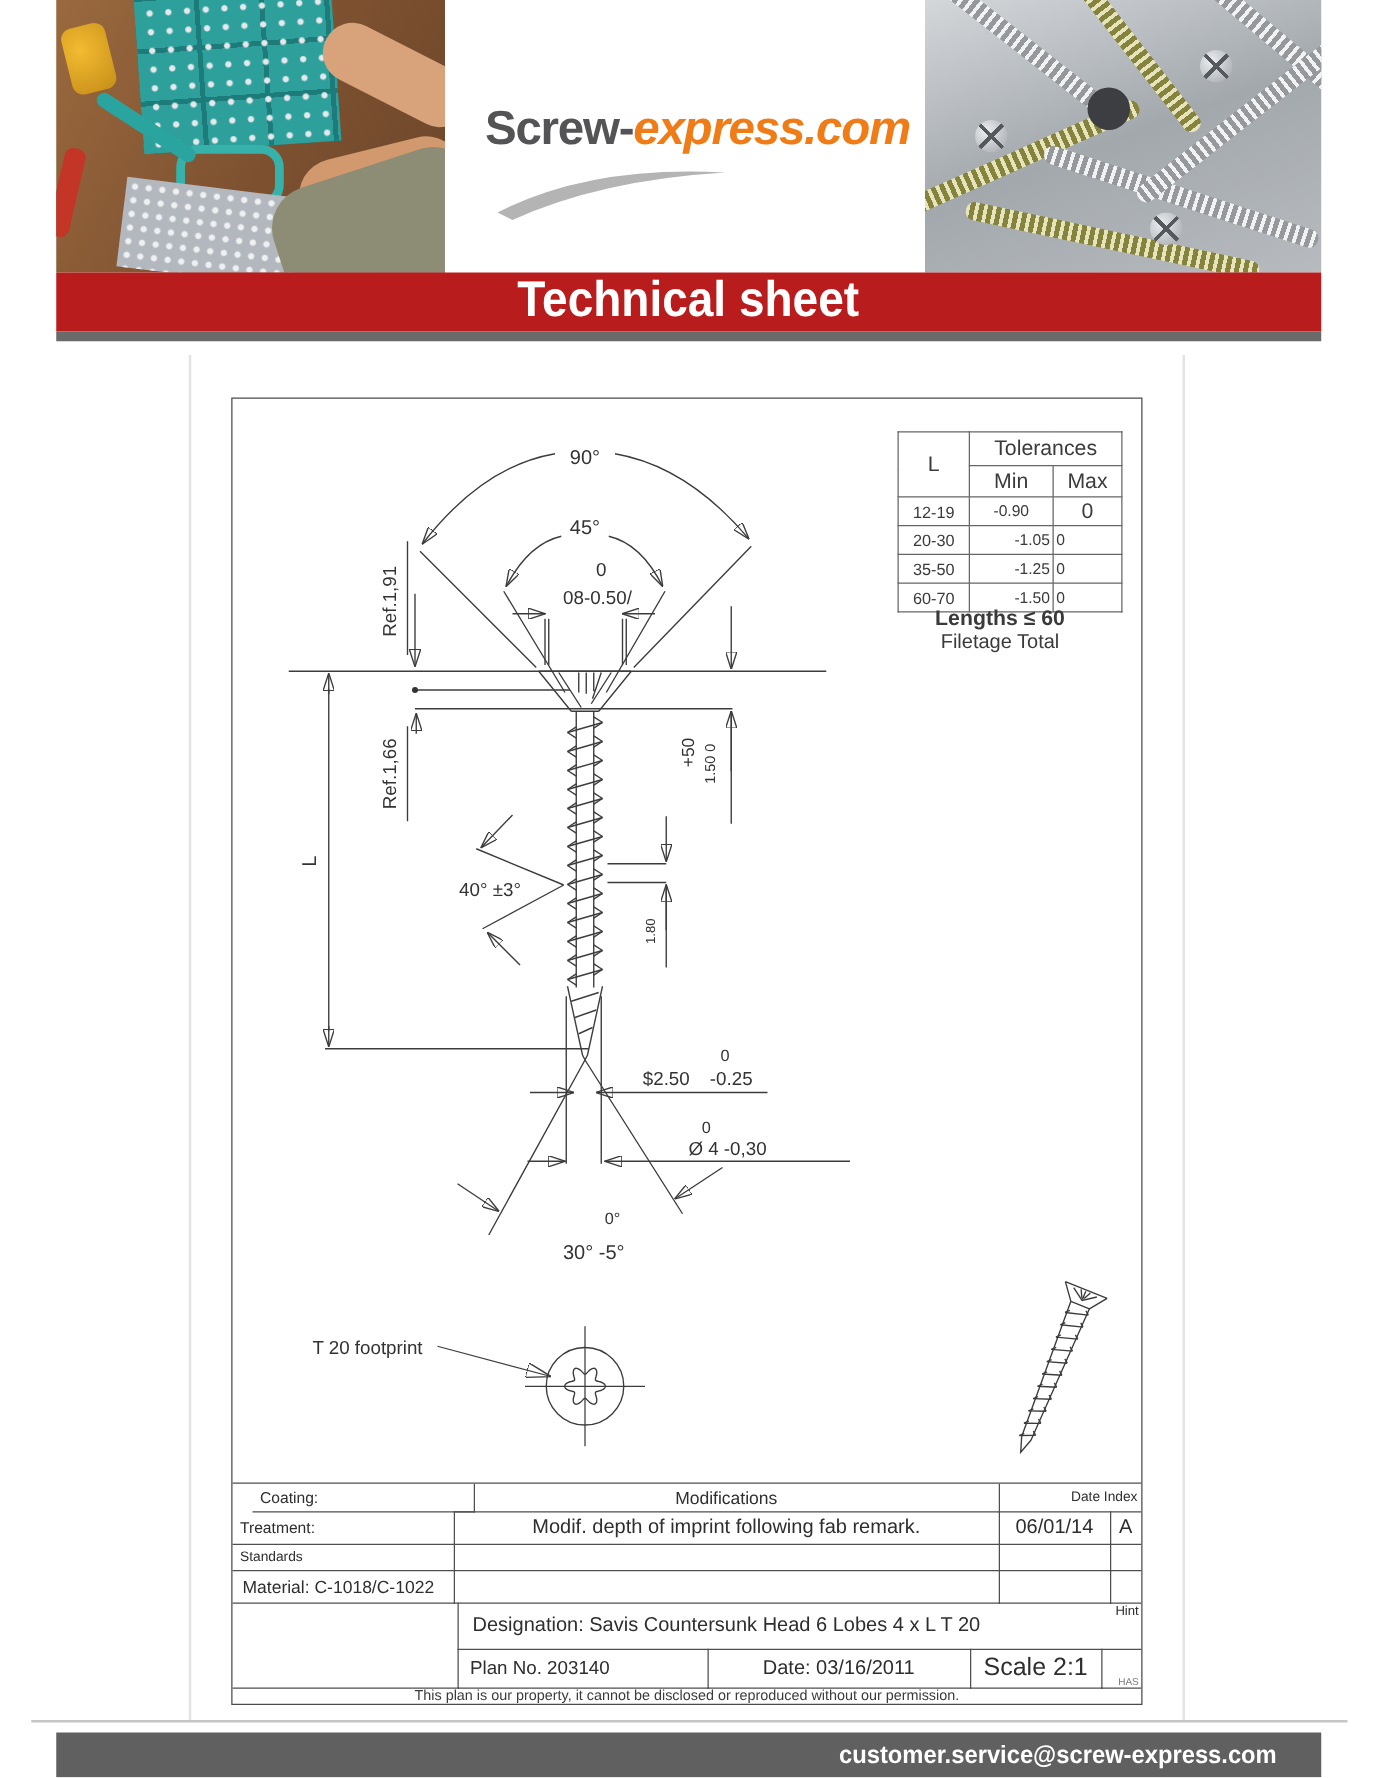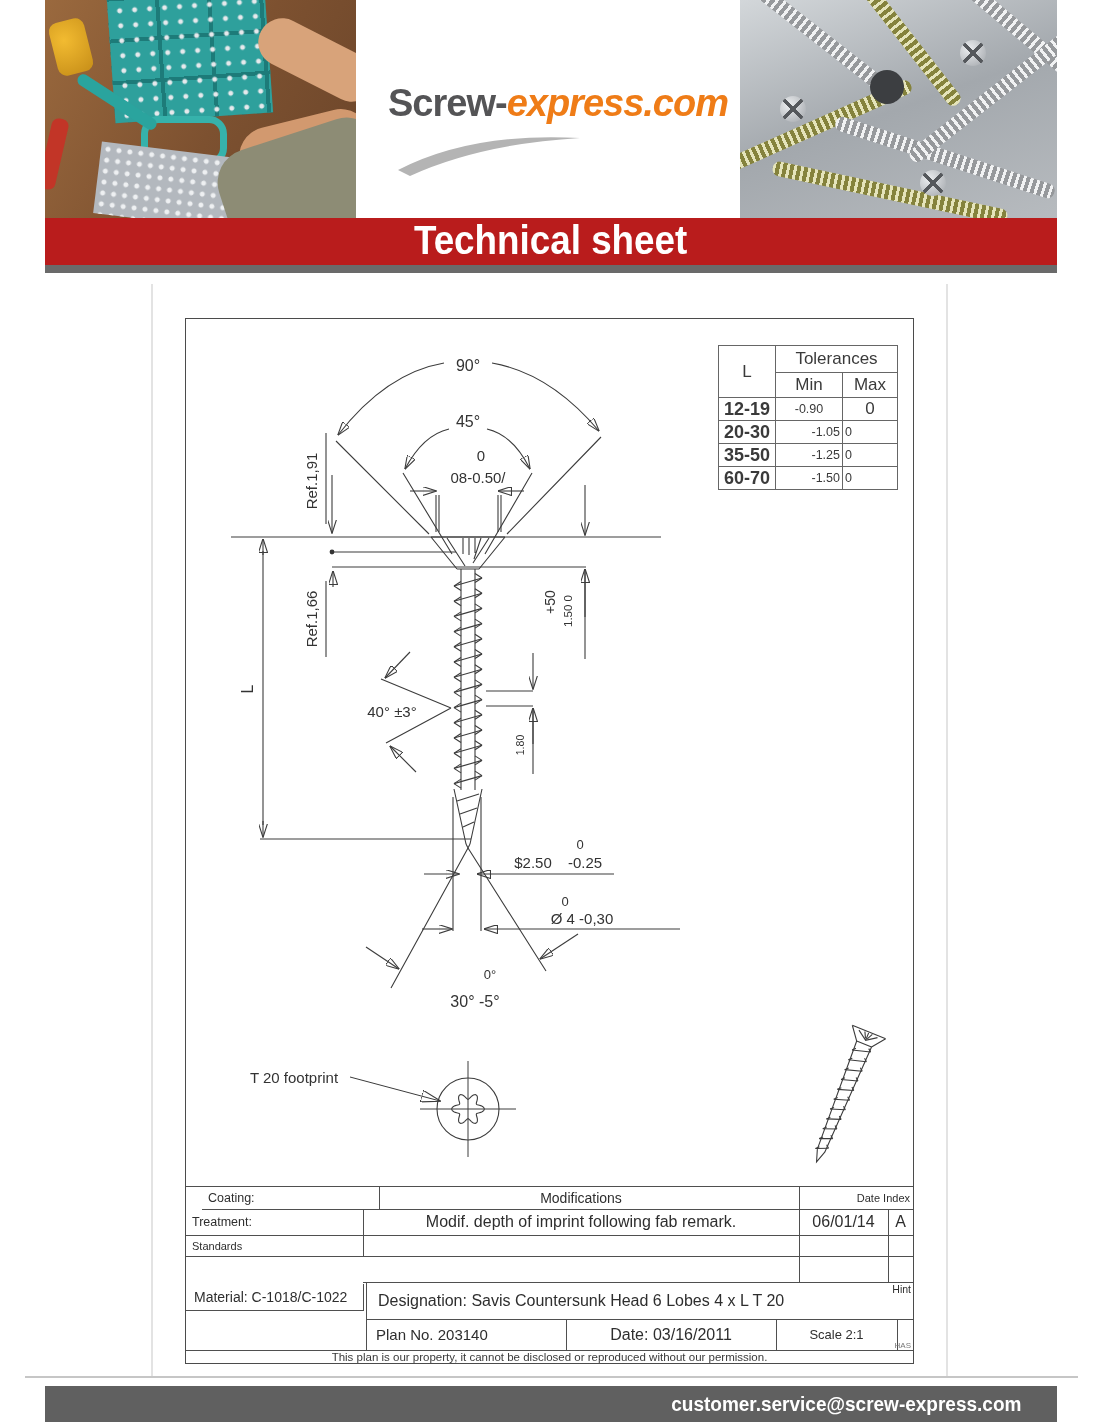--- a/index.html
+++ b/index.html
@@ -63,21 +63,21 @@
   svg.drawing{position:absolute;left:0;top:0;}
   svg.drawing line,svg.drawing path,svg.drawing circle{stroke:#3c3c3c;fill:none;stroke-width:1.1;}
   svg.drawing .dim{stroke-width:1;}
   svg.drawing text{fill:#333;font-family:"Liberation Sans",sans-serif;stroke:none;}
   svg.drawing .dot{fill:#333;stroke:none;}
 
   
   .tol-table{left:532px;top:26px;border-collapse:collapse;background:#fff;}
   .tol-table td{border:1px solid #666;text-align:center;color:#3a3a3a;padding:0 2px;}
   .tol-table .h{font-size:17px;}
-  .tol-table .rng{font-size:18px;width:52px;height:22px;font-weight:bold;}
+  .tol-table .rng{font-size:13px;width:52px;height:22px;}
   .tol-table .mn{font-size:12.5px;width:62px;}
   .tol-table .mx{font-size:12.5px;width:50px;text-align:left;}
   .tol-table .mx0{font-size:17px;text-align:center;}
   .tol-note{left:516px;top:166px;width:196px;text-align:center;color:#3a3a3a;}
   .tol-note .n1{font-size:17px;font-weight:bold;}
   .tol-note .n2{font-size:16px;}
 
   
   .title-block{left:0;top:867px;width:727px;height:177px;border-top:1px solid #4f4f4f;}
   .tb{position:absolute;box-sizing:border-box;border-right:1px solid #4f4f4f;border-bottom:1px solid #4f4f4f;
@@ -399,47 +399,51 @@
         <td class="mn" style="text-align:right;">-1.25</td>
         <td class="mx">0</td>
       </tr>
       <tr>
         <td class="rng">60-70</td>
         <td class="mn" style="text-align:right;">-1.50</td>
         <td class="mx">0</td>
       </tr>
       </tbody>
     </table>
+    <div class="abs tol-note">
+      <div class="n1">Lengths ≤ 60</div>
+      <div class="n2">Filetage Total</div>
+    </div>
 
     <div class="abs title-block">
       <div class="tb" style="left:16px;top:0;width:178px;height:23px;font-size:12.5px;padding-left:6px;">Coating:</div>
       <div class="tb c" style="left:177px;top:0;width:437px;height:23px;font-size:14px;">Modifications</div>
       <div class="tb r norb" style="left:613px;top:0;width:114px;height:23px;font-size:11px;padding-right:3px;">Date Index</div>
 
       <div class="tb" style="left:0;top:22px;width:178px;height:27px;font-size:12.5px;padding-left:6px;">Treatment:</div>
       <div class="tb c" style="left:177px;top:22px;width:437px;height:27px;font-size:16px;">Modif. depth of imprint following fab remark.</div>
       <div class="tb c" style="left:613px;top:22px;width:90px;height:27px;font-size:16px;">06/01/14</div>
       <div class="tb c norb" style="left:702px;top:22px;width:25px;height:27px;font-size:16px;">A</div>
 
       <div class="tb" style="left:0;top:48px;width:178px;height:22px;font-size:11px;padding-left:6px;">Standards</div>
       <div class="tb" style="left:177px;top:48px;width:437px;height:22px;"></div>
       <div class="tb" style="left:613px;top:48px;width:90px;height:22px;"></div>
       <div class="tb norb" style="left:702px;top:48px;width:25px;height:22px;"></div>
 
-      <div class="tb" style="left:0;top:69px;width:178px;height:27px;font-size:14px;padding-left:8px;margin-top:28px;">Material: C-1018/C-1022</div>
+      <div class="tb" style="left:0;top:69px;width:178px;height:27px;font-size:14px;padding-left:8px;">Material: C-1018/C-1022</div>
       <div class="tb" style="left:177px;top:69px;width:437px;height:27px;"></div>
       <div class="tb" style="left:613px;top:69px;width:90px;height:27px;"></div>
       <div class="tb norb" style="left:702px;top:69px;width:25px;height:27px;"></div>
 
       <div class="tb" style="left:0;top:95px;width:181px;height:69px;"></div>
       <div class="tb norb" style="left:180px;top:95px;width:547px;height:38px;font-size:16px;padding-left:12px;">Designation: Savis Countersunk Head 6 Lobes 4 x L T 20</div>
 
       <div class="tb" style="left:180px;top:132px;width:201px;height:32px;font-size:15px;padding-left:10px;">Plan No. 203140</div>
       <div class="tb c" style="left:380px;top:132px;width:211px;height:32px;font-size:16px;">Date: 03/16/2011</div>
-      <div class="tb c" style="left:590px;top:132px;width:122px;height:32px;font-size:13px;">Scale 2:1</div>
+      <div class="tb c" style="left:590px;top:132px;width:106px;height:32px;font-size:20px;">Scale 2:1</div>
       <div class="tb norb" style="left:695px;top:132px;width:32px;height:32px;align-items:flex-start;justify-content:flex-end;flex-direction:column;padding:1px 2px 0 0;display:flex;gap:44px;">
         <div style="font-size:10.5px;align-self:flex-end;">Hint</div>
         <div style="font-size:8px;color:#777;align-self:flex-end;margin-top:2px;">HAS</div>
       </div>
 
       <div class="tb c norb" style="left:0;top:163px;width:727px;height:14px;font-size:11.5px;border-bottom:none;color:#3a3a3a;">This plan is our property, it cannot be disclosed or reproduced without our permission.</div>
     </div>
   </div>
 
   <div class="abs bottom-rule"></div>

